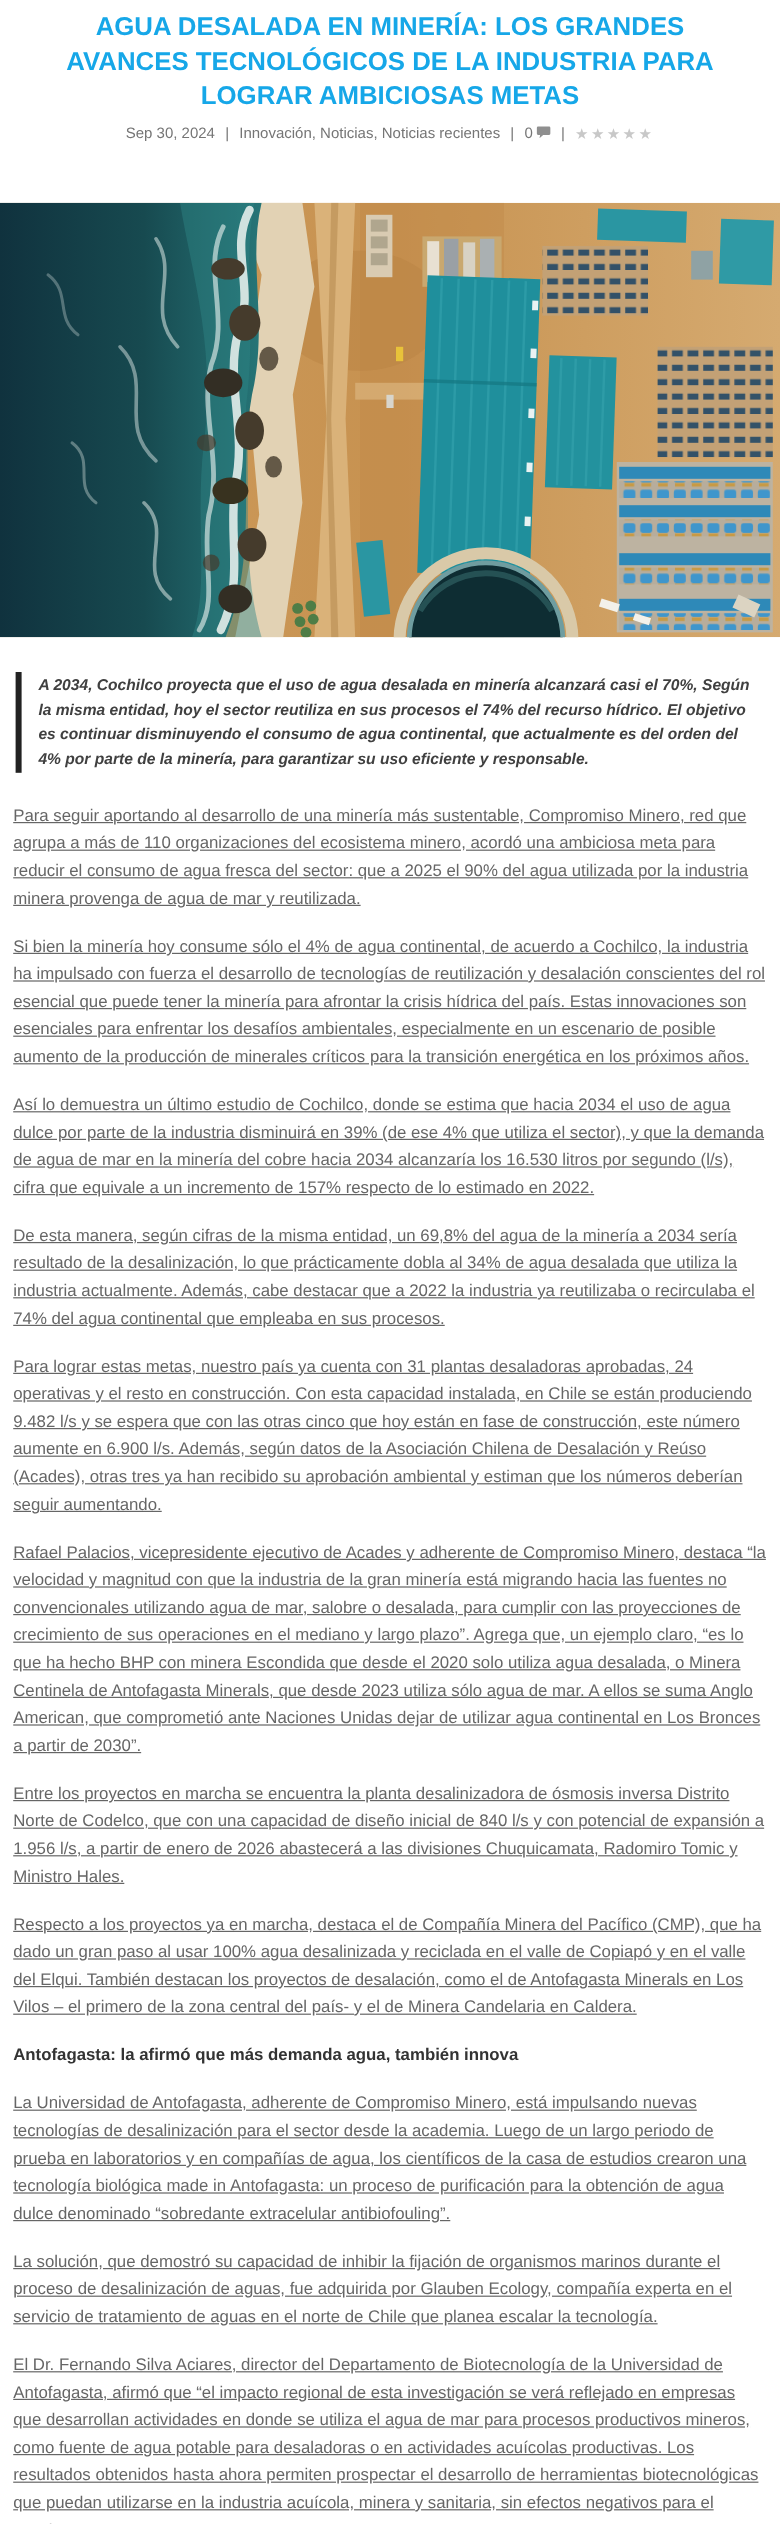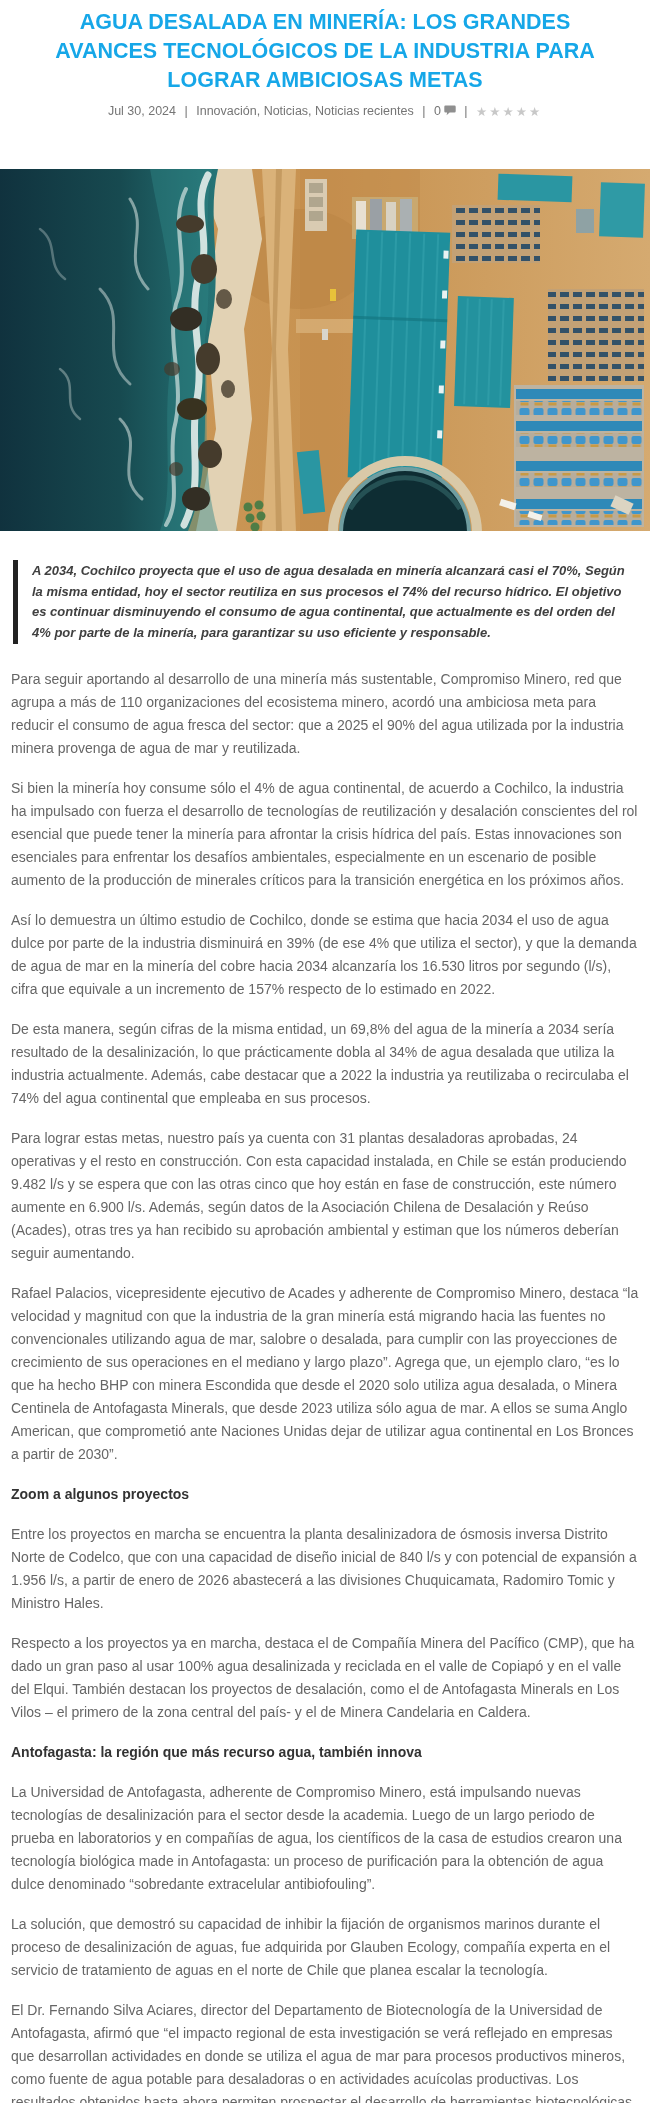--- a/index.html
+++ b/index.html
@@ -49,39 +49,40 @@
     line-height: 20.5px;
     color: #404040;
   }
 
   .content { padding: 0 11px; }
   .content p {
     margin: 0 0 17px 0;
     font-size: 14px;
     line-height: 23px;
     color: #666666;
+    text-decoration: underline;
   }
   .content h3 {
     margin: 0 0 17px 0;
     font-size: 14px;
     line-height: 23px;
     font-weight: 700;
     color: #333333;
   }
   .content p:last-child { margin-bottom: 8px; }
 </style>
 </head>
 <body>
 
 <div class="container">
 
   <h1 class="post-title">AGUA DESALADA EN MINERÍA: LOS GRANDES AVANCES TECNOLÓGICOS DE LA INDUSTRIA PARA LOGRAR AMBICIOSAS METAS</h1>
 
   <div class="post-meta">
-    <span>Jul 30, 2024</span>
+    <span>Sep 30, 2024</span>
     <span class="sep">|</span>
     <a>Innovación, Noticias, Noticias recientes</a>
     <span class="sep">|</span>
     <a><span>0</span><span class="comment-bubble"><svg width="12" height="11" viewBox="0 0 12 11">
             <path d="M1.5 0.5 H10.5 A1.2 1.2 0 0 1 11.7 1.7 V6.3 A1.2 1.2 0 0 1 10.5 7.5 H5.6 L2.6 10.2 L3.1 7.5 H1.5 A1.2 1.2 0 0 1 0.3 6.3 V1.7 A1.2 1.2 0 0 1 1.5 0.5 Z" fill="#8f8f8f"></path>
           </svg></span></a>
     <span class="sep">|</span>
     <span class="stars">★★★★★</span>
   </div>
 
@@ -235,22 +236,21 @@
 
   <blockquote class="intro">A 2034, Cochilco proyecta que el uso de agua desalada en minería alcanzará casi el 70%, Según la misma entidad, hoy el sector reutiliza en sus procesos el 74% del recurso hídrico. El objetivo es continuar disminuyendo el consumo de agua continental, que actualmente es del orden del 4% por parte de la minería, para garantizar su uso eficiente y responsable.</blockquote>
 
   <div class="content">
     <p>Para seguir aportando al desarrollo de una minería más sustentable, Compromiso Minero, red que agrupa a más de 110 organizaciones del ecosistema minero, acordó una ambiciosa meta para reducir el consumo de agua fresca del sector: que a 2025 el 90% del agua utilizada por la industria minera provenga de agua de mar y reutilizada.</p>
     <p>Si bien la minería hoy consume sólo el 4% de agua continental, de acuerdo a Cochilco, la industria ha impulsado con fuerza el desarrollo de tecnologías de reutilización y desalación conscientes del rol esencial que puede tener la minería para afrontar la crisis hídrica del país. Estas innovaciones son esenciales para enfrentar los desafíos ambientales, especialmente en un escenario de posible aumento de la producción de minerales críticos para la transición energética en los próximos años.</p>
     <p>Así lo demuestra un último estudio de Cochilco, donde se estima que hacia 2034 el uso de agua dulce por parte de la industria disminuirá en 39% (de ese 4% que utiliza el sector), y que la demanda de agua de mar en la minería del cobre hacia 2034 alcanzaría los 16.530 litros por segundo (l/s), cifra que equivale a un incremento de 157% respecto de lo estimado en 2022.</p>
     <p>De esta manera, según cifras de la misma entidad, un 69,8% del agua de la minería a 2034 sería resultado de la desalinización, lo que prácticamente dobla al 34% de agua desalada que utiliza la industria actualmente. Además, cabe destacar que a 2022 la industria ya reutilizaba o recirculaba el 74% del agua continental que empleaba en sus procesos.</p>
     <p>Para lograr estas metas, nuestro país ya cuenta con 31 plantas desaladoras aprobadas, 24 operativas y el resto en construcción. Con esta capacidad instalada, en Chile se están produciendo 9.482 l/s y se espera que con las otras cinco que hoy están en fase de construcción, este número aumente en 6.900 l/s. Además, según datos de la Asociación Chilena de Desalación y Reúso (Acades), otras tres ya han recibido su aprobación ambiental y estiman que los números deberían seguir aumentando.</p>
     <p>Rafael Palacios, vicepresidente ejecutivo de Acades y adherente de Compromiso Minero, destaca “la velocidad y magnitud con que la industria de la gran minería está migrando hacia las fuentes no convencionales utilizando agua de mar, salobre o desalada, para cumplir con las proyecciones de crecimiento de sus operaciones en el mediano y largo plazo”. Agrega que, un ejemplo claro, “es lo que ha hecho BHP con minera Escondida que desde el 2020 solo utiliza agua desalada, o Minera Centinela de Antofagasta Minerals, que desde 2023 utiliza sólo agua de mar. A ellos se suma Anglo American, que comprometió ante Naciones Unidas dejar de utilizar agua continental en Los Bronces a partir de 2030”.</p>
-    <h3>Zoom a algunos proyectos</h3>
     <p>Entre los proyectos en marcha se encuentra la planta desalinizadora de ósmosis inversa Distrito Norte de Codelco, que con una capacidad de diseño inicial de 840 l/s y con potencial de expansión a 1.956 l/s, a partir de enero de 2026 abastecerá a las divisiones Chuquicamata, Radomiro Tomic y Ministro Hales.</p>
     <p>Respecto a los proyectos ya en marcha, destaca el de Compañía Minera del Pacífico (CMP), que ha dado un gran paso al usar 100% agua desalinizada y reciclada en el valle de Copiapó y en el valle del Elqui. También destacan los proyectos de desalación, como el de Antofagasta Minerals en Los Vilos – el primero de la zona central del país- y el de Minera Candelaria en Caldera.</p>
-    <h3>Antofagasta: la región que más recurso agua, también innova</h3>
+    <h3>Antofagasta: la afirmó que más demanda agua, también innova</h3>
     <p>La Universidad de Antofagasta, adherente de Compromiso Minero, está impulsando nuevas tecnologías de desalinización para el sector desde la academia. Luego de un largo periodo de prueba en laboratorios y en compañías de agua, los científicos de la casa de estudios crearon una tecnología biológica made in Antofagasta: un proceso de purificación para la obtención de agua dulce denominado “sobredante extracelular antibiofouling”.</p>
     <p>La solución, que demostró su capacidad de inhibir la fijación de organismos marinos durante el proceso de desalinización de aguas, fue adquirida por Glauben Ecology, compañía experta en el servicio de tratamiento de aguas en el norte de Chile que planea escalar la tecnología.</p>
     <p>El Dr. Fernando Silva Aciares, director del Departamento de Biotecnología de la Universidad de Antofagasta, afirmó que “el impacto regional de esta investigación se verá reflejado en empresas que desarrollan actividades en donde se utiliza el agua de mar para procesos productivos mineros, como fuente de agua potable para desaladoras o en actividades acuícolas productivas. Los resultados obtenidos hasta ahora permiten prospectar el desarrollo de herramientas biotecnológicas que puedan utilizarse en la industria acuícola, minera y sanitaria, sin efectos negativos para el ecosistema”.</p>
   </div>
 
 </div>
 
 </body></html>

